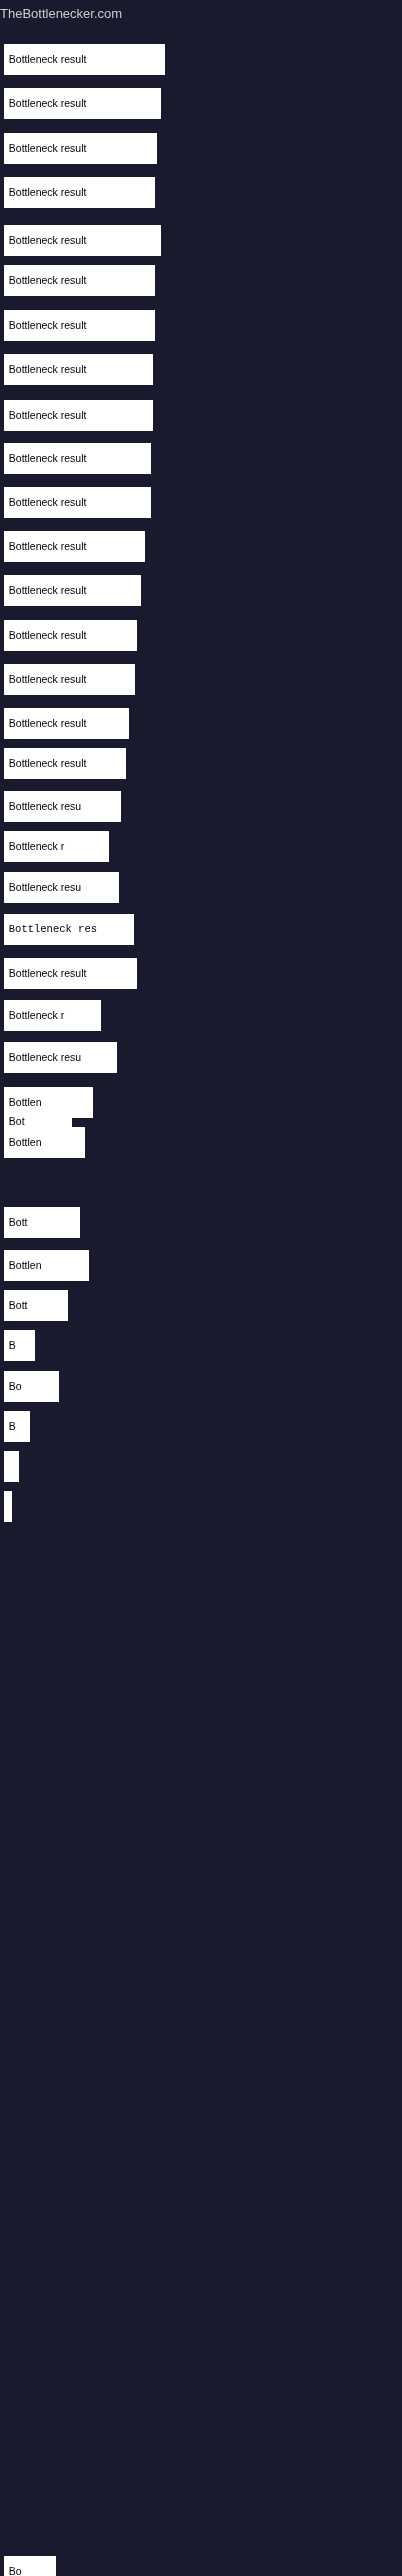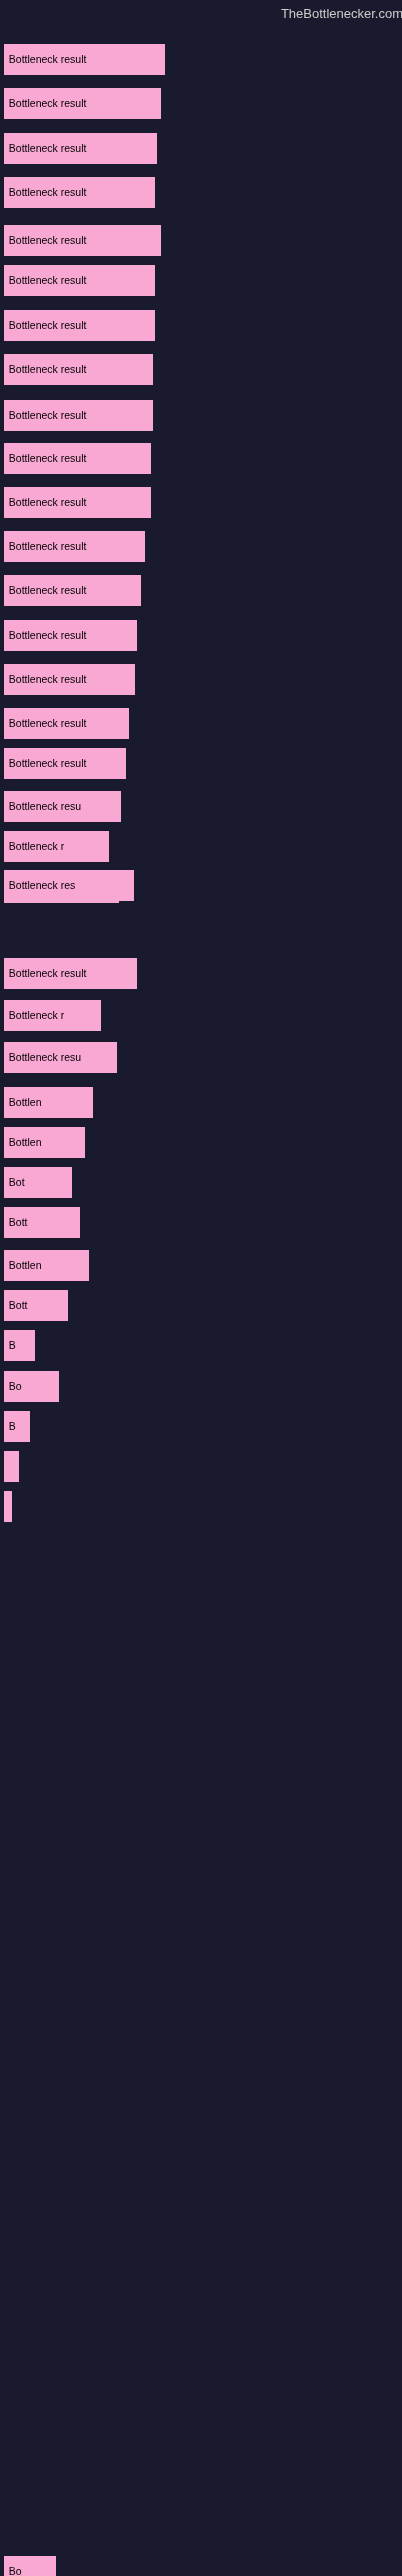--- a/index.html
+++ b/index.html
@@ -8,37 +8,37 @@
       box-sizing: border-box;
     }
     body {
       width: 403px;
       min-height: 2576px;
       background-color: #1a1a2e;
       font-family: Arial, sans-serif;
       position: relative;
     }
     .site-title {
-      text-align: right;
+      text-align: left;
       color: #cccccc;
       font-size: 13px;
       padding: 6.4px 0;
       background-color: #1a1a2e;
     }
     .chart-area {
       position: relative;
       width: 403px;
       height: 2536px;
       background-color: #1a1a2e;
     }
     .bar-item {
       position: absolute;
       left: 4px;
       height: 31px;
-      background-color: #f9a8d4;
+      background-color: #ffffff;
       display: flex;
       align-items: center;
       padding-left: 4.8px;
       overflow: hidden;
     }
     .bar-label {
       color: #000000;
       font-size: 10.5px;
       font-weight: normal;
       white-space: nowrap;
@@ -103,39 +103,39 @@
     </div>
     <div class="bar-item" style="top: 763px; width: 117px;">
       <span class="bar-label">Bottleneck resu</span>
     </div>
     <div class="bar-item" style="top: 803px; width: 105px;">
       <span class="bar-label">Bottleneck r</span>
     </div>
     <div class="bar-item" style="top: 844px; width: 115px;">
       <span class="bar-label">Bottleneck resu</span>
     </div>
-    <div class="bar-item" style="top: 842px; width: 130px;">
+    <div class="bar-item" style="top: 886px; width: 130px; font-family: Liberation Mono, monospace;">
       <span class="bar-label">Bottleneck res</span>
     </div>
     <div class="bar-item" style="top: 930px; width: 133px;">
       <span class="bar-label">Bottleneck result</span>
     </div>
     <div class="bar-item" style="top: 972px; width: 97px;">
       <span class="bar-label">Bottleneck r</span>
     </div>
     <div class="bar-item" style="top: 1014px; width: 113px;">
       <span class="bar-label">Bottleneck resu</span>
     </div>
     <div class="bar-item" style="top: 1059px; width: 89px;">
       <span class="bar-label">Bottlen</span>
     </div>
     <div class="bar-item" style="top: 1099px; width: 81px;">
       <span class="bar-label">Bottlen</span>
     </div>
-    <div class="bar-item" style="top: 1139px; width: 68px;">
+    <div class="bar-item" style="top: 1078px; width: 68px;">
       <span class="bar-label">Bot</span>
     </div>
     <div class="bar-item" style="top: 1179px; width: 76px;">
       <span class="bar-label">Bott</span>
     </div>
     <div class="bar-item" style="top: 1222px; width: 85px;">
       <span class="bar-label">Bottlen</span>
     </div>
     <div class="bar-item" style="top: 1262px; width: 64px;">
       <span class="bar-label">Bott</span>

